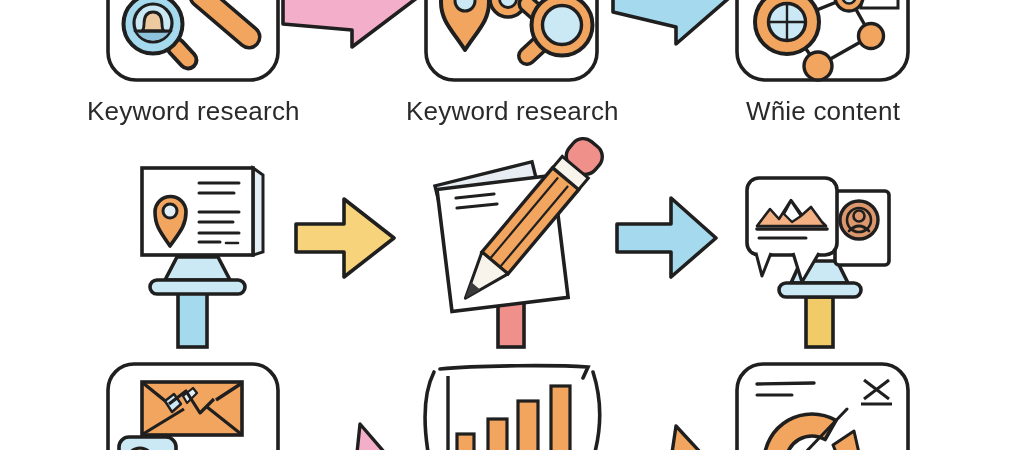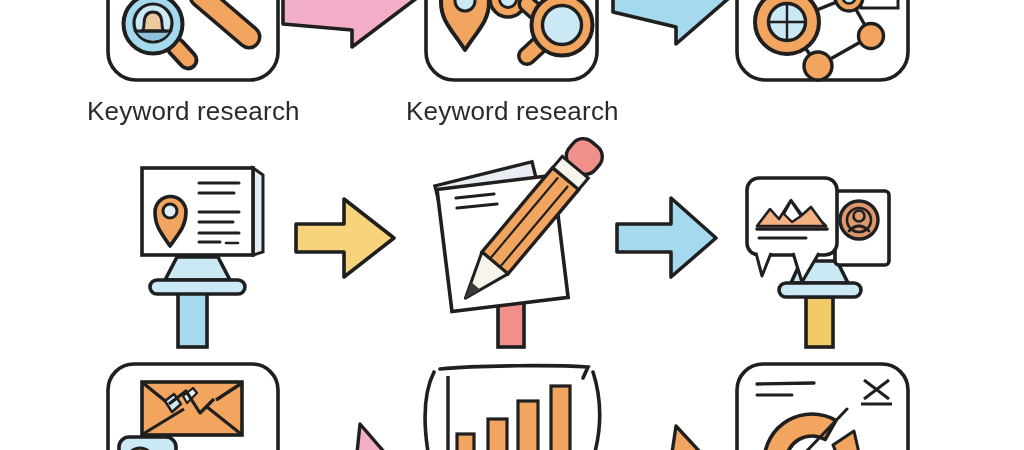--- a/index.html
+++ b/index.html
@@ -244,13 +244,14 @@
       <g>
         <path d="M764,462 A48 48 0 0 1 836,420.4 L825.1,439.5 A26 26 0 0 0 786,462 Z" class="f-orange ink" stroke-width="3.6" stroke-linejoin="round"></path>
         <polygon points="833,445 854,431 859,453 838,457" class="f-orange ink" stroke-width="3" stroke-linejoin="round"></polygon>
         <line x1="847" y1="409" x2="802" y2="456" class="ink" stroke-width="3" stroke-linecap="round"></line>
       </g>
     </g>
   </svg>
 
   <div class="step-label" id="lbl-step1">Keyword research</div>
   <div class="step-label" id="lbl-step2">Keyword research</div>
+  <div class="step-label" id="lbl-step3">Wñie content</div>
 </div>
 
 </body></html>

